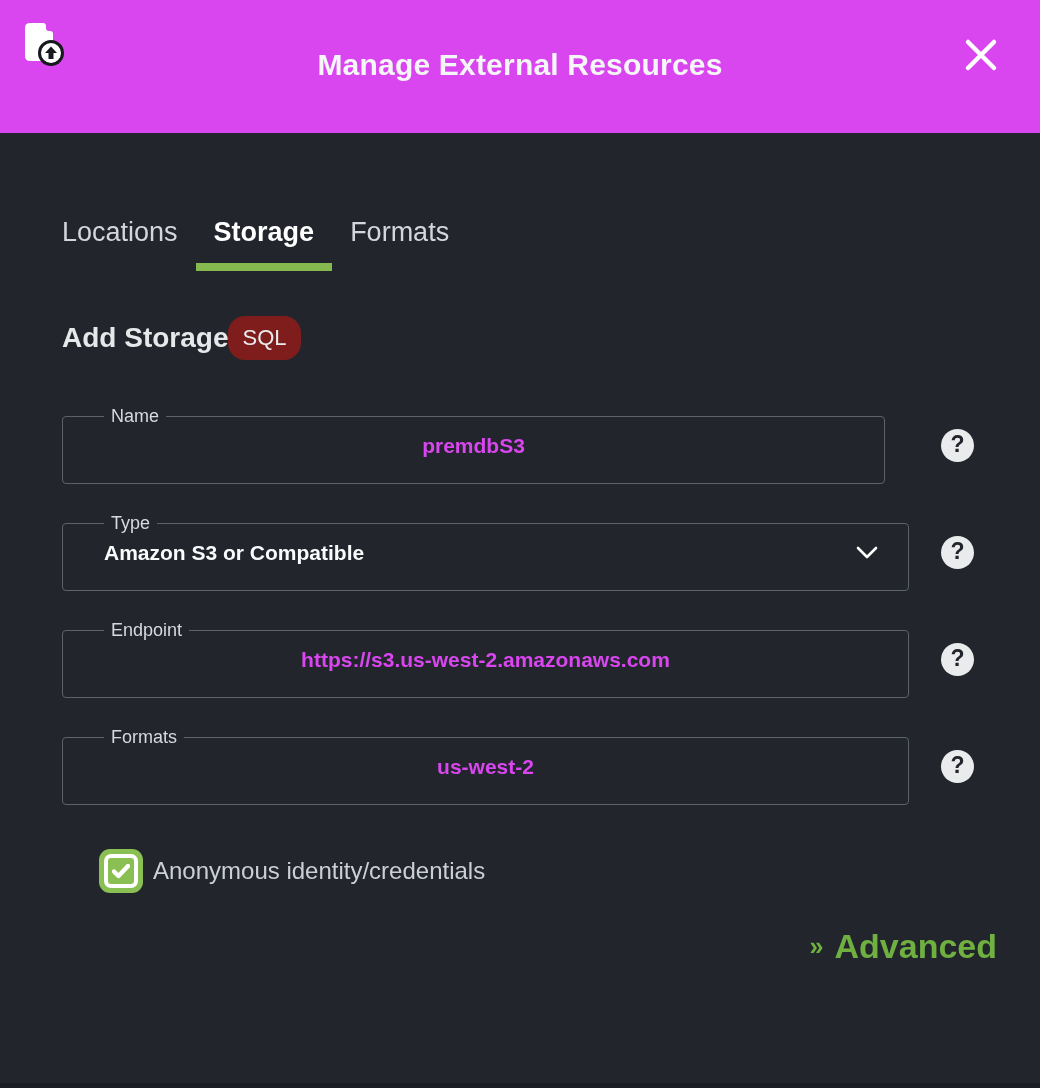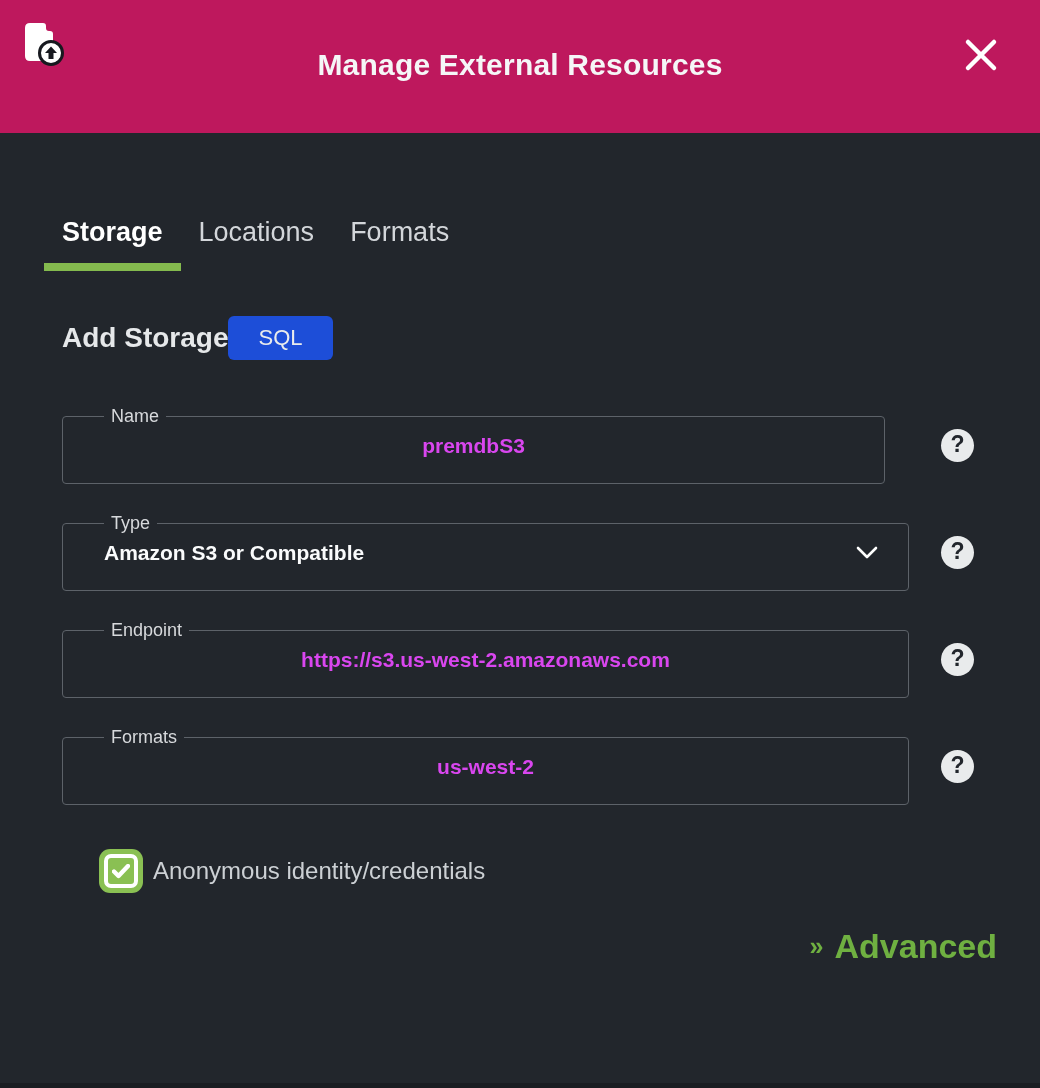--- a/index.html
+++ b/index.html
@@ -6,21 +6,21 @@
   body{
     width:1040px;height:1088px;
     background:#22262c;
     font-family:"Liberation Sans", sans-serif;
     position:relative;overflow:hidden;
     -webkit-font-smoothing:antialiased;
   }
 
   
   .dialog-header{
-    height:133px;background:#be185d;
+    height:133px;background:#d946ef;
     position:relative;
     display:flex;align-items:center;justify-content:center;
   }
   .app-icon{position:absolute;left:20px;top:20px;width:44px;height:48px;}
   .dialog-title{
     font-size:30px;font-weight:600;color:#f5f6f7;letter-spacing:.2px;
     margin-top:-4px;
   }
   .close-btn{
     position:absolute;right:40px;top:36px;width:38px;height:38px;
@@ -38,24 +38,24 @@
     cursor:pointer;
   }
   .tab.active{color:#ffffff;font-weight:700;border-bottom-color:#84ba4e;}
 
   .section-head{
     display:flex;justify-content:flex-start;align-items:center;
     margin-top:42px;height:50px;
   }
   .section-title{font-size:28px;font-weight:600;color:#e6e8ea;margin:0;}
   .sql-btn{
-    background:#1d4ed8;color:#e9ebec;
+    background:#7f1d1d;color:#e9ebec;
     font-size:22px;font-family:inherit;
-    border:none;border-radius:6px;
-    padding:10px 30px;margin-right:-11px;
+    border:none;border-radius:17px;
+    padding:10px 14px;margin-right:-11px;
     cursor:pointer;line-height:1.1;
   }
 
   .field-row{display:flex;align-items:center;margin-top:30px;}
   .field-row.first{margin-top:44px;gap:24px;}
 
   fieldset.field{
     flex:1;box-sizing:border-box;height:77px;
     border:1px solid #5d6269;border-radius:4px;
     margin:0;padding:0 28px;
@@ -129,22 +129,22 @@
   <span class="close-btn">
     <svg width="36" height="36" viewBox="0 0 36 36">
       <path d="M5 5 L31 31 M31 5 L5 31" stroke="#ffffff" stroke-width="4.5" stroke-linecap="round"></path>
     </svg>
   </span>
 </div>
 
 <div class="main">
 
   <div class="tabs">
+    <div class="tab">Locations</div>
     <div class="tab active">Storage</div>
-    <div class="tab">Locations</div>
     <div class="tab">Formats</div>
   </div>
 
   <div class="section-head">
     <h2 class="section-title">Add Storage</h2>
     <button class="sql-btn">SQL</button>
   </div>
 
   <div class="field-row first">
     <fieldset class="field">

